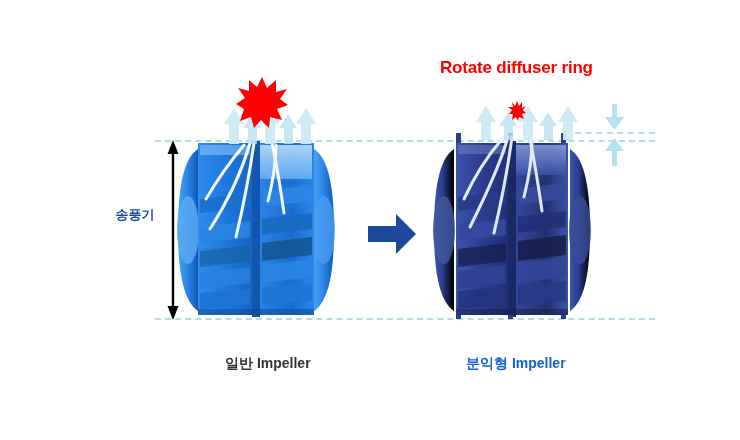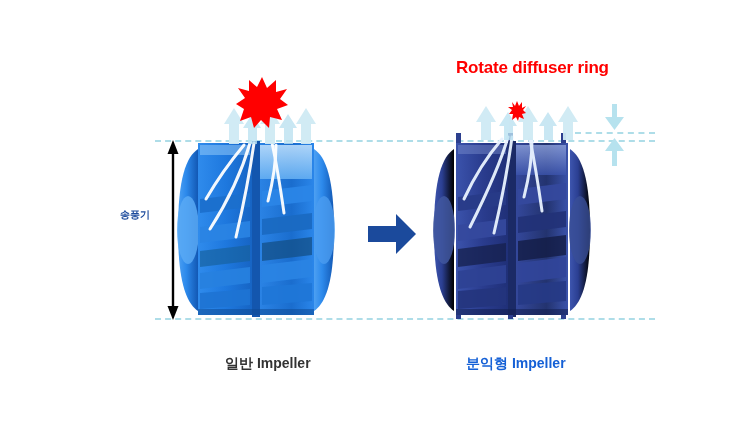--- a/index.html
+++ b/index.html
@@ -12,28 +12,27 @@
   #stage{position:relative;width:740px;height:440px;background:#fff;}
 
   
   .title-red{
     position:absolute;
     left:440px;top:58px;
     font-size:17px;font-weight:bold;
     color:#FF0000;
     letter-spacing:-0.2px;
     white-space:nowrap;
-    margin-left:16px;
   }
   .size-label{
     position:absolute;
     left:95px;top:202px;
     width:80px;
     text-align:center;
-    font-size:10px;font-weight:bold;
+    font-size:13px;font-weight:bold;
     color:#1B4A9C;
     line-height:26px;
   }
   .caption{
     position:absolute;
     top:355px;
     font-size:14px;font-weight:bold;
     white-space:nowrap;
   }
   .caption-left{left:225px;color:#333333;}

